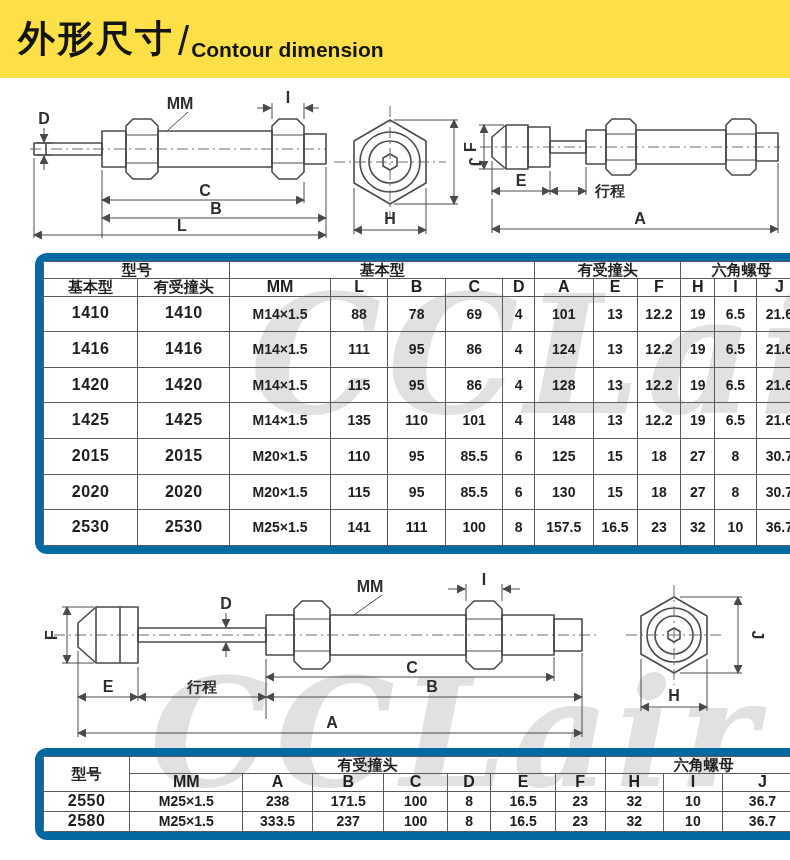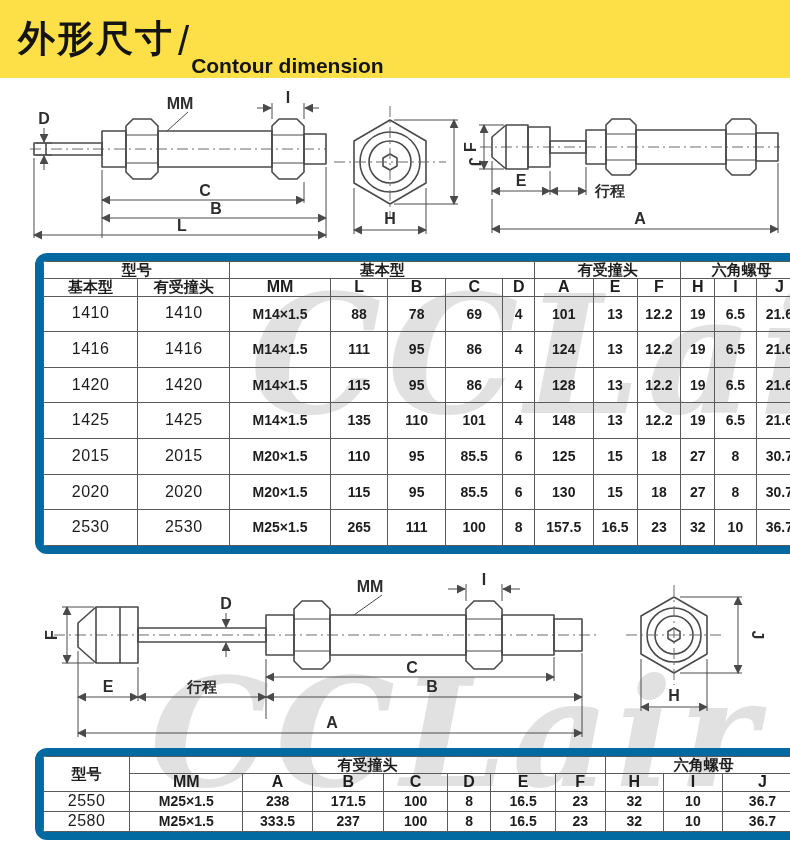--- a/index.html
+++ b/index.html
@@ -7,21 +7,21 @@
     width:790px;height:860px;position:relative;background:#ffffff;
     font-family:"Liberation Sans", sans-serif;color:#222;overflow:hidden;
   }
   
   .banner{
     position:absolute;top:0;left:0;width:790px;height:78px;
     background:#fde047;display:flex;align-items:center;padding-left:18px;box-sizing:border-box;
   }
   .banner .cn{font-size:37px;font-weight:700;color:#141414;letter-spacing:2px;}
   .banner .slash{font-size:40px;font-weight:400;color:#141414;margin:0 2px 0 4px;transform:translateY(2px);}
-  .banner .en{font-size:21px;font-weight:700;color:#141414;align-self:flex-end;margin-bottom:0;}
+  .banner .en{font-size:21px;font-weight:700;color:#141414;align-self:flex-end;margin-bottom:16px;}
   
   .watermark{
     position:absolute;font-family:"DejaVu Serif", serif;font-style:italic;font-weight:700;
     color:rgba(120,120,120,0.22);pointer-events:none;white-space:nowrap;user-select:none;
   }
   #wm1{top:258px;left:250px;font-size:165px;letter-spacing:6px;}
   #wm2{top:645px;left:150px;font-size:150px;letter-spacing:6px;}
   
   .diag{position:absolute;}
   svg{overflow:visible;}
@@ -38,21 +38,21 @@
   #t1wrap{top:253px;height:301px;}
   #t2wrap{top:748px;height:92px;}
   table{border-collapse:collapse;width:100%;height:100%;table-layout:fixed;}
   th,td{
     border:1px solid #5a5a5a;text-align:center;vertical-align:middle;
     padding:0;line-height:1.05;background:transparent;
   }
   th{font-size:15px;font-weight:700;color:#1d1d1d;}
   th.letter{font-size:16px;}
   td{font-size:14px;font-weight:700;color:#1d1d1d;}
-  td.model-col{font-weight:400;font-size:16px;letter-spacing:0.5px;}
+  td.model-col{font-weight:700;font-size:16px;letter-spacing:0.5px;}
 </style>
 </head>
 <body>
 
 <div class="banner">
   <span class="cn">外形尺寸</span>
   <span class="slash">/</span>
   <span class="en">Contour dimension</span>
 </div>
 
@@ -297,21 +297,21 @@
           <td>15</td>
           <td>18</td>
           <td>27</td>
           <td>8</td>
           <td>30.7</td>
         </tr>
         <tr>
           <td class="model-col">2530</td>
           <td class="model-col">2530</td>
           <td>M25×1.5</td>
-          <td>265</td>
+          <td>141</td>
           <td>111</td>
           <td>100</td>
           <td>8</td>
           <td>157.5</td>
           <td>16.5</td>
           <td>23</td>
           <td>32</td>
           <td>10</td>
           <td>36.7</td>
         </tr>

